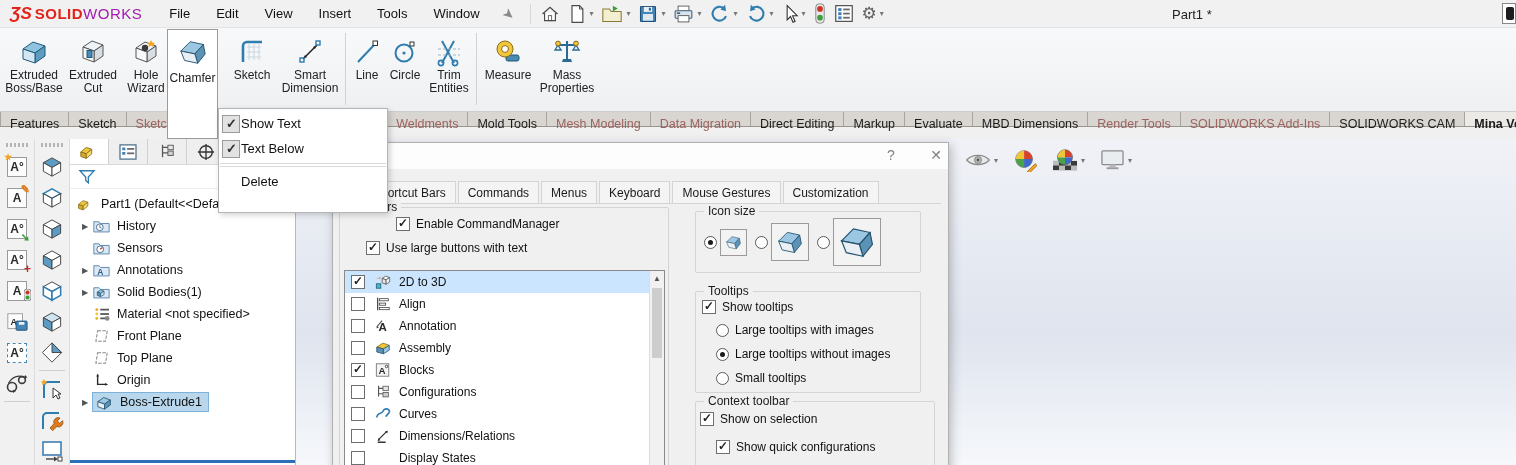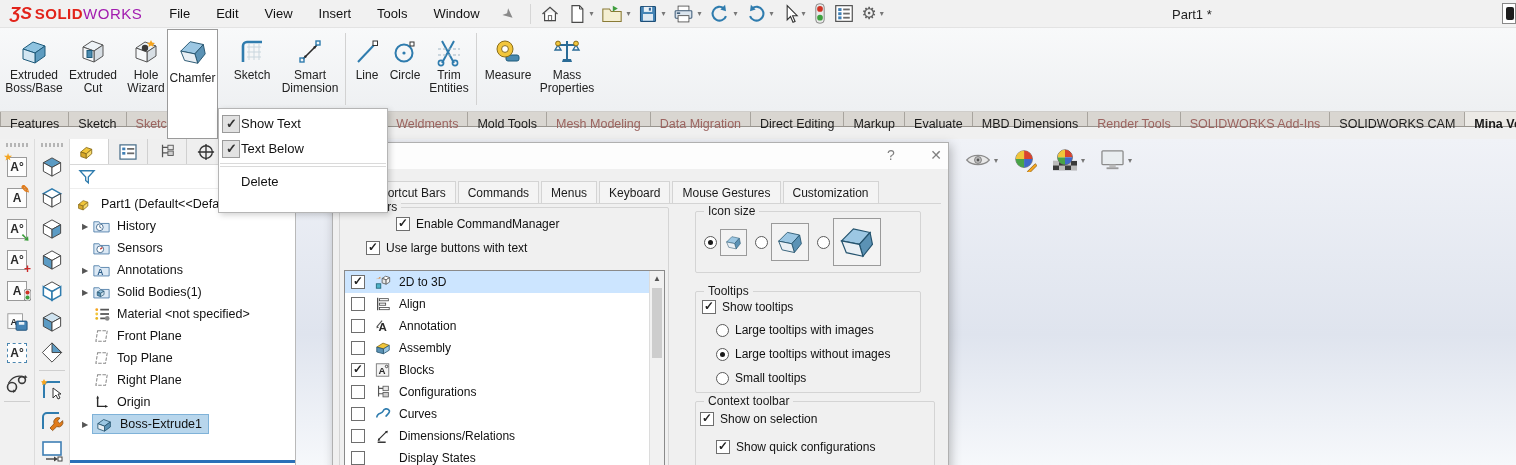--- a/index.html
+++ b/index.html
@@ -616,29 +616,20 @@
             <svg width="16" height="14" viewBox="0 0 18 16">
               <polygon points="4,2 15,2 13,14 2,14" fill="none" stroke="#8a8a8a" stroke-width="1.2" stroke-dasharray="4 1.5"></polygon>
             </svg>
           </span>
         <span class="tlabel">Top Plane</span>
       </div>
       <div class="trow">
         <span class="noarrow"></span>
         <span class="ticon">
             <svg width="16" height="14" viewBox="0 0 18 16">
-              <polygon points="4,2 15,2 13,14 2,14" fill="none" stroke="#8a8a8a" stroke-width="1.2" stroke-dasharray="4 1.5"></polygon>
-            </svg>
-          </span>
-        <span class="tlabel">Right Plane</span>
-      </div>
-      <div class="trow">
-        <span class="noarrow"></span>
-        <span class="ticon">
-            <svg width="16" height="14" viewBox="0 0 18 16">
               <path d="M4 2 V13 H14" stroke="#2a2a2a" stroke-width="1.6" fill="none"></path>
               <path d="M4 0.5 L2.5 4 L5.5 4 Z" fill="#2a2a2a"></path>
               <path d="M16 13 L12.5 11.5 L12.5 14.5 Z" fill="#2a2a2a"></path>
             </svg>
           </span>
         <span class="tlabel">Origin</span>
       </div>
       <div class="trow">
         <span class="arrow">▶</span>
         <span class="selwrap">

